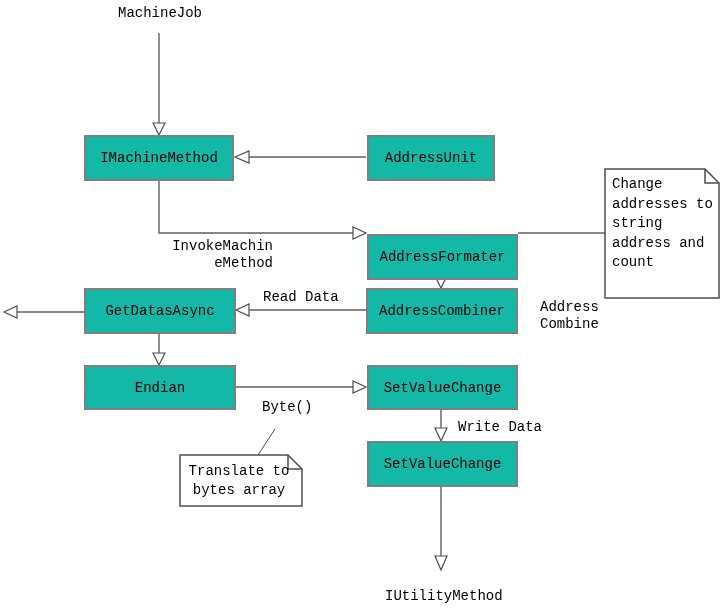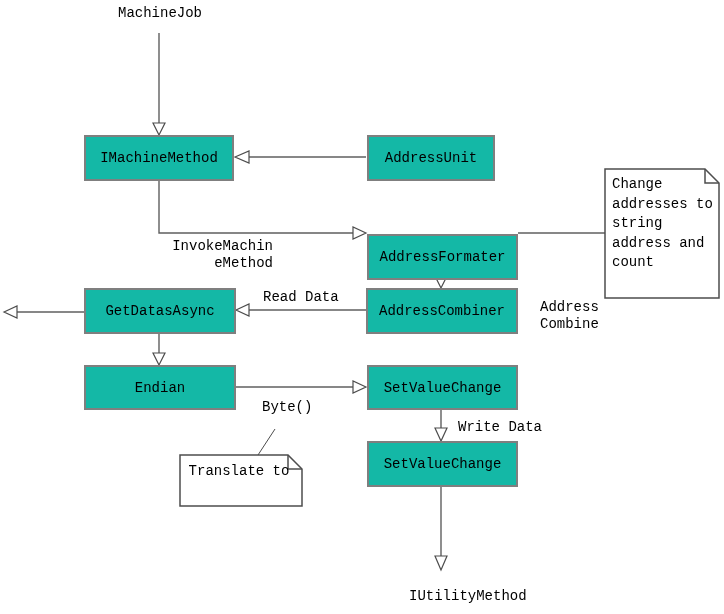--- a/index.html
+++ b/index.html
@@ -124,27 +124,28 @@
 
   <div class="flabel" style="left:540px; top:299px; line-height:16.5px;">
     <div>Address</div>
     <div>Combine</div>
   </div>
 
   <div class="flabel" style="left:262px; top:400px;">Byte()</div>
 
   <div class="flabel" style="left:458px; top:420px;">Write Data</div>
 
-  <div class="flabel" style="left:385px; top:589px;margin-left:24px;">IUtilityMethod</div>
+  <div class="flabel" style="left:385px; top:589px;">IUtilityMethod</div>
 
   <div class="note-text" style="left:612px; top:175px; width:104px;">
     <div class="nline">Change</div>
     <div class="nline">addresses to</div>
     <div class="nline">string</div>
     <div class="nline">address and</div>
     <div class="nline">count</div>
   </div>
 
   <div class="note-text centered" style="left:181px; top:462px; width:116px;">
     <div class="nline">Translate to</div>
+    <div class="nline">bytes array</div>
   </div>
 
 </div>
 
 </body></html>

